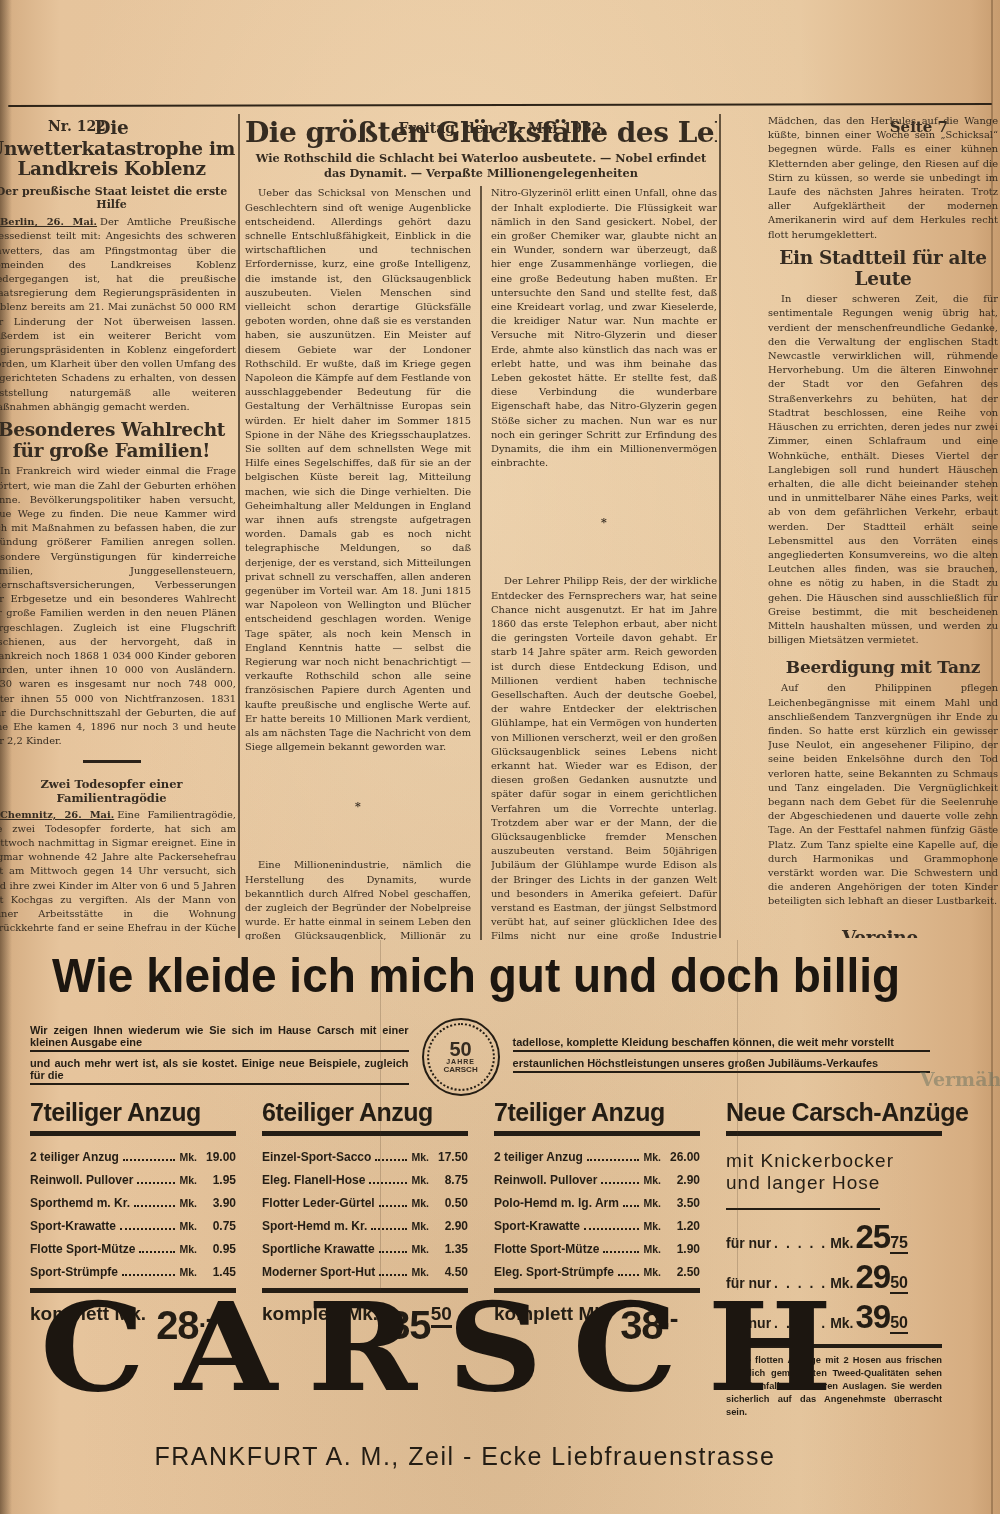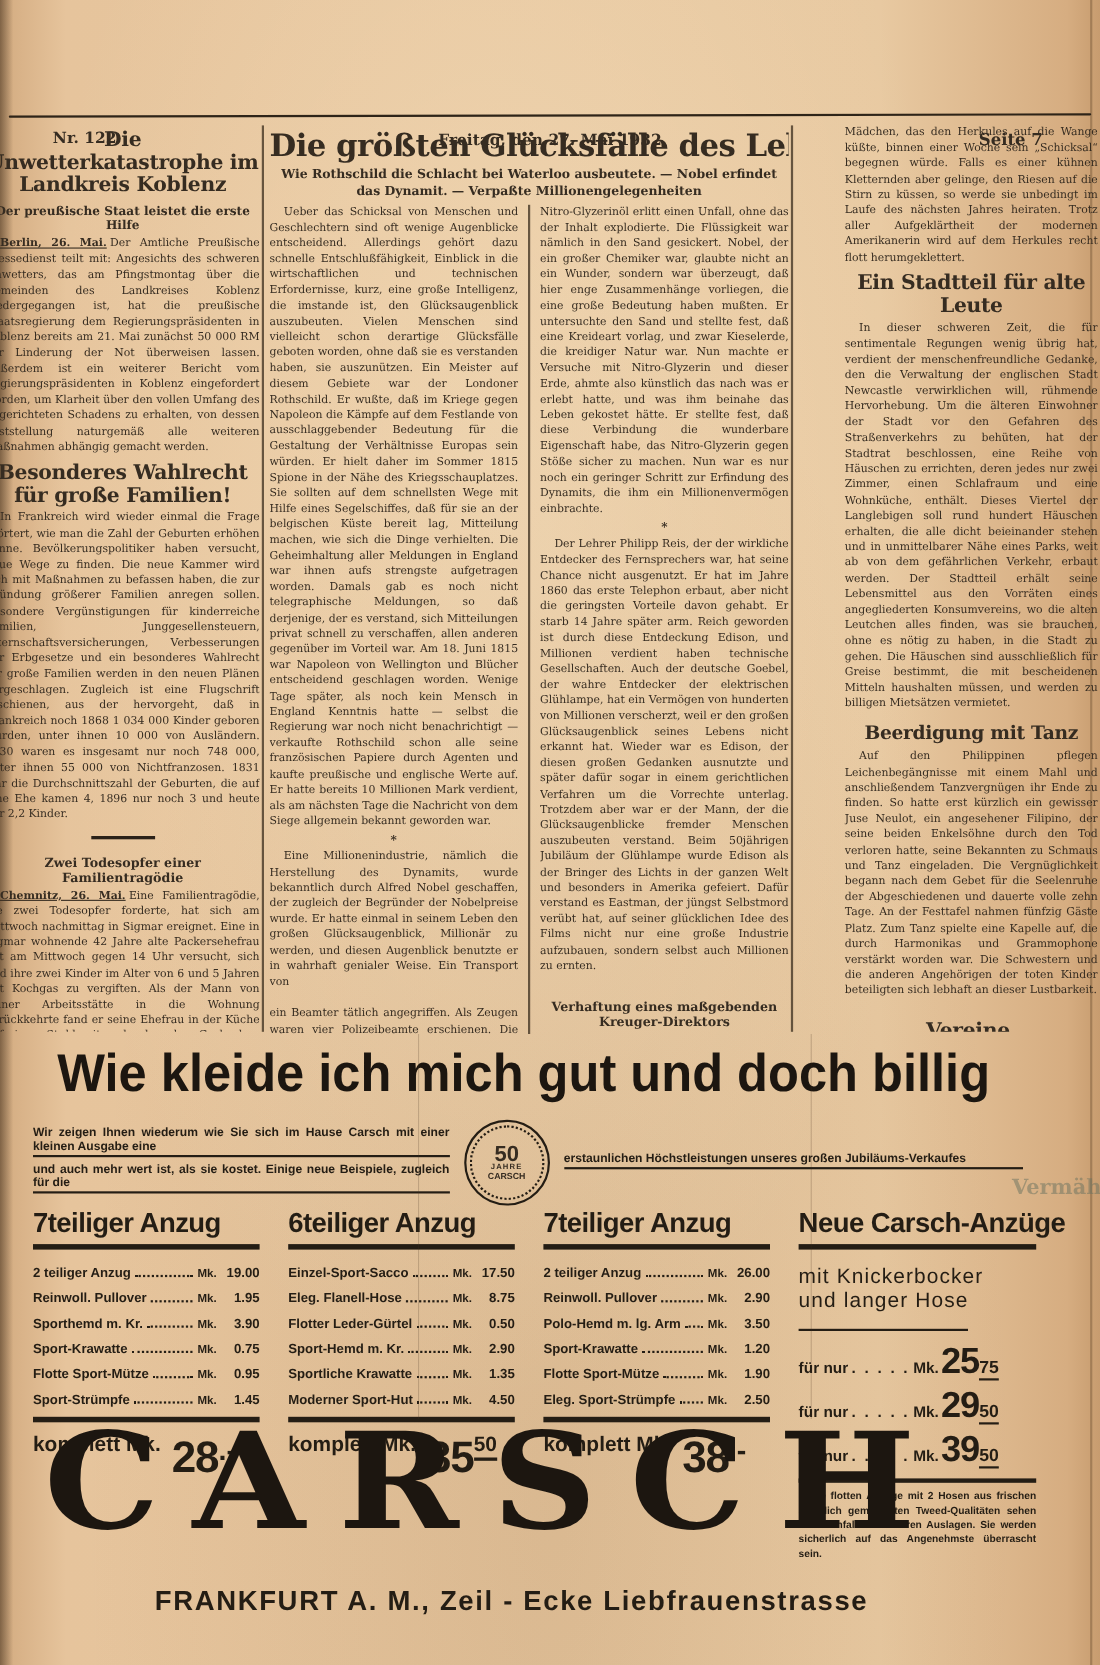--- a/index.html
+++ b/index.html
@@ -47,21 +47,21 @@
   .sdiv  { width:58px; height:3px; background:#2b2219; margin:9px auto 7px auto; }
   .hrule { height:2px; background:rgba(52,40,25,.8); margin:7px 0 6px 0; }
   .end-bar { height:5px; background:#241c12; margin-top:auto; }
   .end-bar.gap { margin-top:8px; }
   .star { text-align:center; font-weight:bold; font-size:11px; line-height:10px; margin:3px 0; }
 
   
   .main-head { font-weight:bold; font-size:28px; letter-spacing:-.5px; text-align:center; margin:2px 0 2px 0; white-space:nowrap; }
   .main-sub  { font-weight:bold; font-size:11.3px; text-align:center; line-height:1.3; margin-bottom:6px; }
   .main-cols { display:flex; flex:1; overflow:hidden; }
-  .m-col { width:226px; display:flex; flex-direction:column; overflow:hidden; }
+  .m-col { width:226px; display:flex; flex-direction:column; overflow:hidden;gap:43px; }
   .m-divider { width:2px; background:rgba(58,44,28,.75); margin:0 9px; }
 
   
   .ad { position:absolute; left:0; top:940px; width:958px; height:574px; }
   .ad, .ad * { font-family:"Liberation Sans", sans-serif; }
   .ad-headline { position:absolute; left:52px; top:8px; width:860px; font-size:46px; font-weight:bold; color:#1c1610; letter-spacing:0; white-space:nowrap; transform:scaleY(1.05); }
   .ad-intro { position:absolute; top:78px; left:30px; width:900px; display:flex; align-items:center; }
   .intro-block { font-size:11px; font-weight:bold; color:#241d14; }
   .intro-block div { border-bottom:2px solid #241d14; padding-bottom:2px; margin-bottom:5px; text-align:justify; }
   .intro-l { width:390px; }
@@ -98,21 +98,21 @@
   .offer-mk { font-size:14px; font-weight:bold; margin-right:2px; }
   .offer-big { font-size:33px; font-weight:bold; letter-spacing:-1px; }
   .offer-sup { font-size:16px; font-weight:bold; vertical-align:super; border-bottom:2px solid #241d14; }
   .note-bar { height:4px; background:#241d14; margin:8px 0 6px 0; }
   .ad-note { font-size:9.3px; font-weight:bold; line-height:13px; text-align:justify; }
 
   .brand { position:absolute; left:40px; top:342px; width:800px; text-align:center;
            font-family:"DejaVu Serif", serif; font-weight:bold; font-size:132px; line-height:1;
            letter-spacing:30px; color:#1c1610; transform:scaleY(0.92); white-space:nowrap; }
   .ad-address { position:absolute; left:0; top:502px; width:930px; text-align:center;
-                font-size:25px; font-weight:bold; letter-spacing:1.5px; color:#241d14; white-space:nowrap; }
+                font-size:25px; font-weight:normal; letter-spacing:1.5px; color:#241d14; white-space:nowrap; }
 
   .crease { position:absolute; width:1px; background:rgba(70,50,30,.22); }
   .crease-a { left:380px; top:940px; height:350px; }
   .crease-b { left:737px; top:940px; height:350px; }
   .ghost { position:absolute; left:920px; top:1068px; font-size:19px; color:#6a7361; opacity:.5; font-weight:bold; }
 </style>
 </head>
 <body>
 
 <div class="page">
@@ -214,20 +214,21 @@
       <div class="intro-block intro-l">
         <div>Wir zeigen Ihnen wiederum wie Sie sich im Hause Carsch mit einer kleinen Ausgabe eine</div>
         <div>und auch mehr wert ist, als sie kostet. Einige neue Beispiele, zugleich für die</div>
       </div>
       <div class="badge">
         <span class="badge-top">50</span>
         <span class="badge-mid">JAHRE</span>
         <span class="badge-bot">CARSCH</span>
       </div>
       <div class="intro-block intro-r">
+        <div>tadellose, komplette Kleidung beschaffen können, die weit mehr vorstellt</div>
         <div>erstaunlichen Höchstleistungen unseres großen Jubiläums-Verkaufes</div>
       </div>
     </div>
 
     <div class="ad-cols">
 
       <div class="ad-col">
         <div class="ad-col-title">7teiliger Anzug</div>
         <div class="title-bar"></div>
         <div class="prow">

